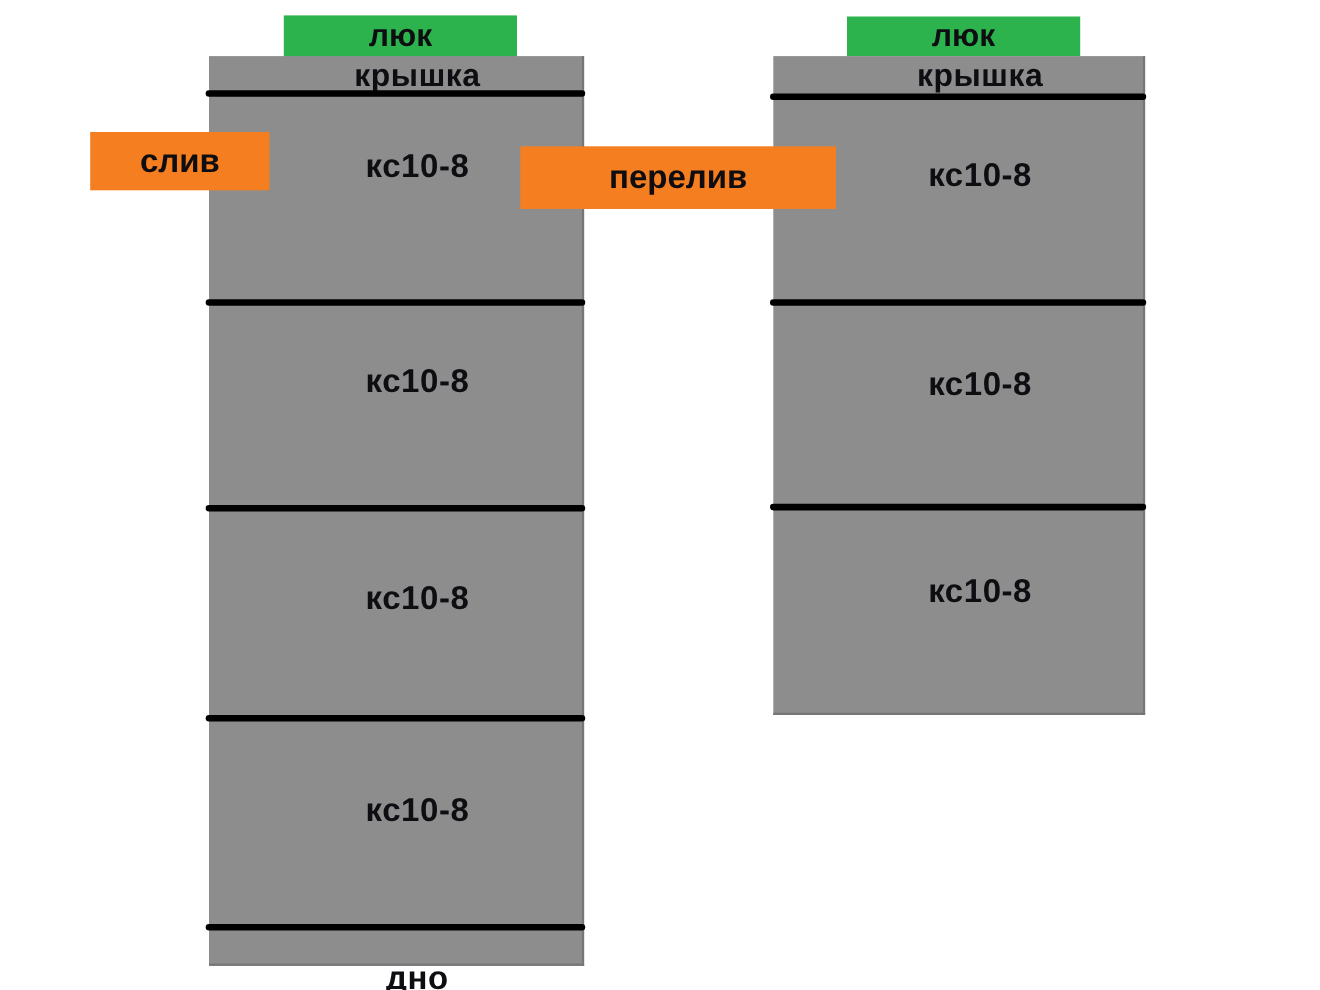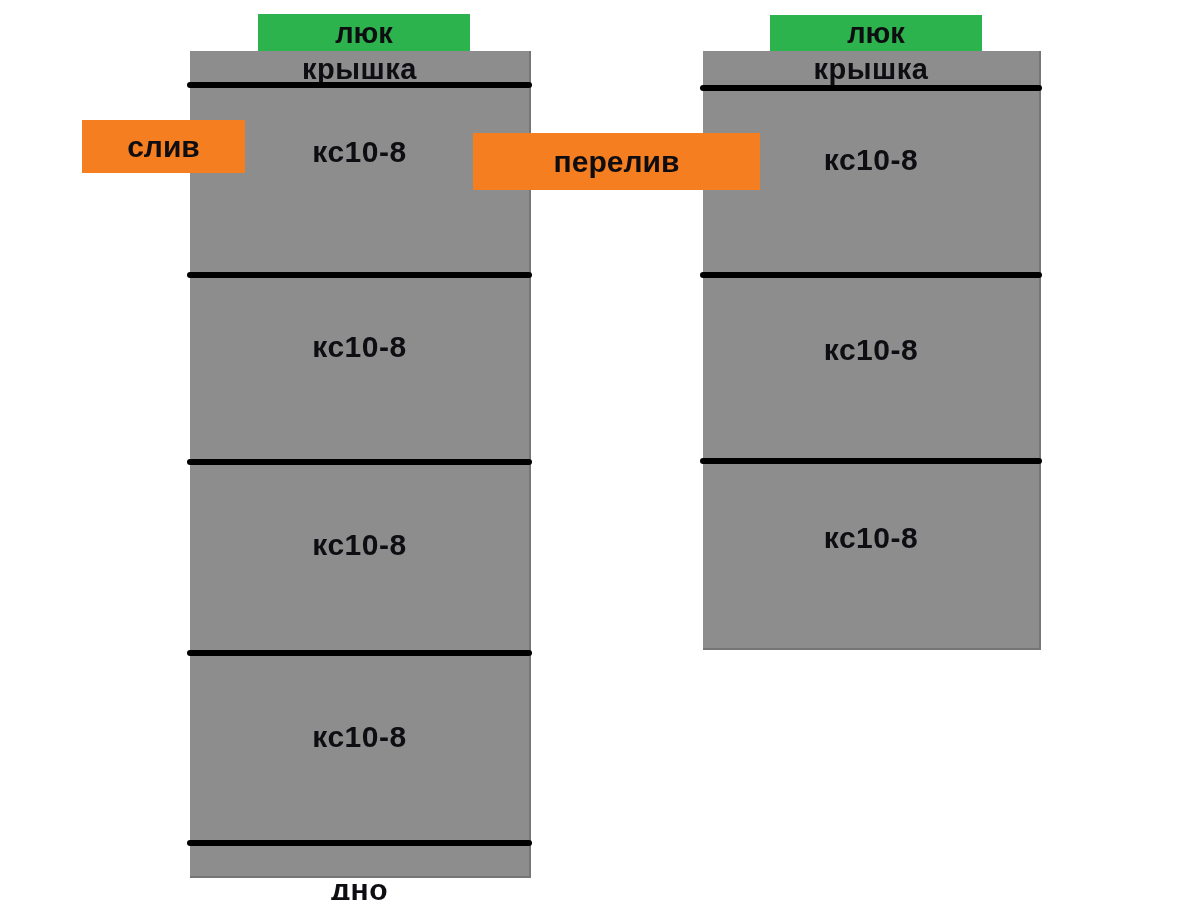--- a/index.html
+++ b/index.html
@@ -44,20 +44,21 @@
     left: 0;
     width: 100%;
     display: flex;
     align-items: center;
     justify-content: center;
     font-weight: 700;
     font-size: 30px;
     color: var(--text-black, #0d0d12);
     letter-spacing: 0.5px;
     white-space: nowrap;
+    padding-left: 20px;
   }
   .cover-label { top: 2px;  height: 32px; font-size: 29px; }
 
   
   .hatch {
     position: absolute;
     background: var(--hatch-green, #2db34d);
     display: flex;
     align-items: center;
     justify-content: center;

